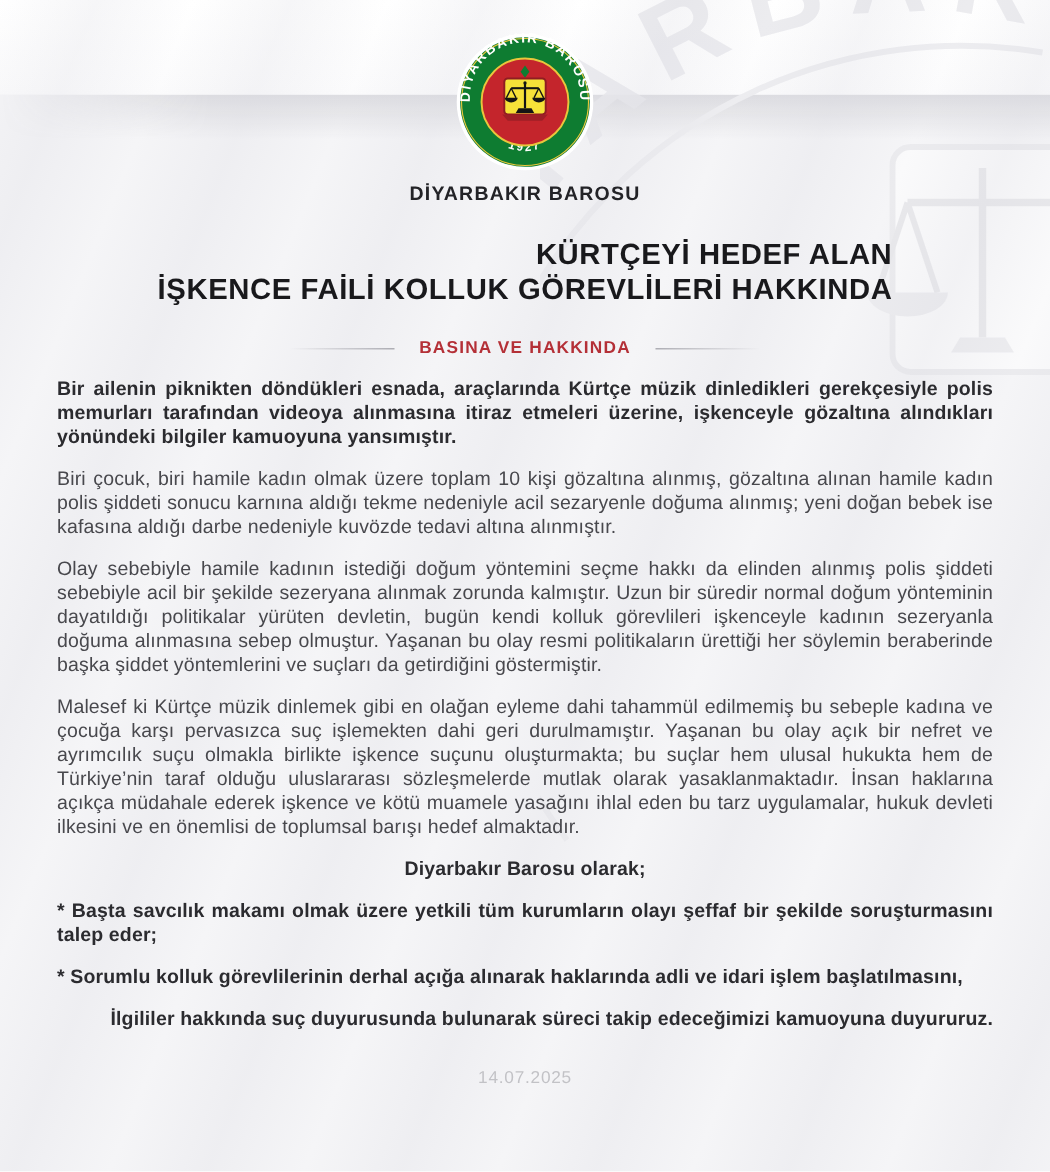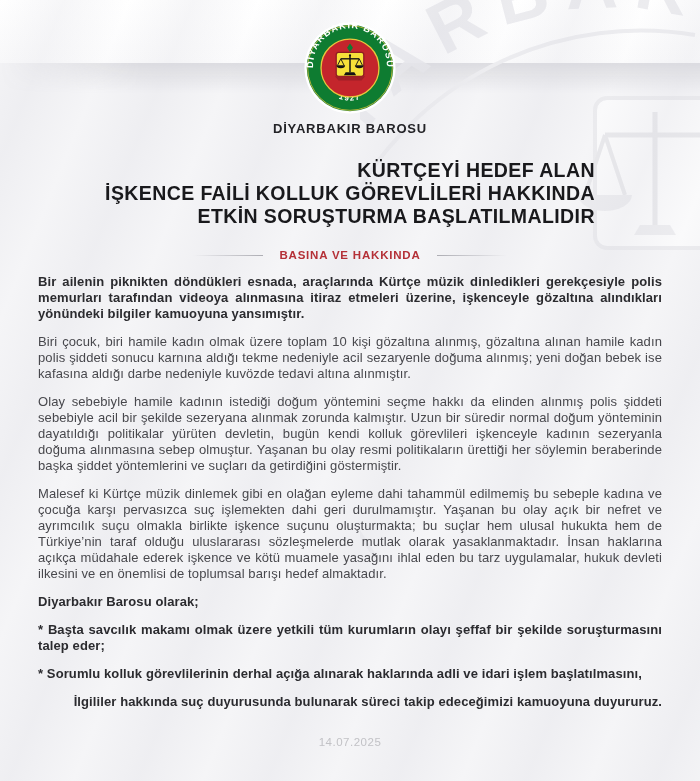--- a/index.html
+++ b/index.html
@@ -35,21 +35,21 @@
   .subtitle{font-size:11.5px;font-weight:700;letter-spacing:0.8px;color:#b43037;}
   .rule{width:70px;height:1px;background:linear-gradient(90deg,rgba(150,150,158,0),rgba(150,150,158,0.75));}
   .rule.right{background:linear-gradient(90deg,rgba(150,150,158,0.75),rgba(150,150,158,0));}
   .article{
     margin-top:13px;width:624px;text-align:justify;
     font-size:13px;line-height:16px;
   }
   .article p{margin:0 0 12px;}
   .p-bold{font-weight:700;color:#2b2b2f;letter-spacing:0.1px;}
   .p-reg{font-weight:400;color:#48484d;letter-spacing:0.1px;}
-  .p-lead{text-align:left;}
+  .p-lead{text-align:center;}
   .p-close{text-align:right;margin-top:2px;padding-left:24px;}
   .date{margin-top:14px;font-size:11.5px;font-weight:400;color:#c2c2c6;letter-spacing:0.5px;text-align:center;}
 </style>
 </head>
 <body>
 
 <div class="page">
 
   <div class="top-band"></div>
   <div class="seam-shadow"></div>
@@ -108,21 +108,20 @@
           <path d="M45.3 54.5 h9.4 l2 3.4 h-13.4 z" stroke="none"></path>
         </g>
       </svg>
     </div>
 
     <div class="org-name">DİYARBAKIR BAROSU</div>
 
     <h1 class="title">
       <span>KÜRTÇEYİ HEDEF ALAN</span><br>
       <span>İŞKENCE FAİLİ KOLLUK GÖREVLİLERİ HAKKINDA</span><br>
-      <span>ETKİN SORUŞTURMA BAŞLATILMALIDIR</span>
     </h1>
 
     <div class="subtitle-row">
       <span class="rule"></span>
       <span class="subtitle">BASINA VE HAKKINDA</span>
       <span class="rule right"></span>
     </div>
 
     <div class="article">
       <p class="p-bold">Bir ailenin piknikten döndükleri esnada, araçlarında Kürtçe müzik dinledikleri gerekçesiyle polis memurları tarafından videoya alınmasına itiraz etmeleri üzerine, işkenceyle gözaltına alındıkları yönündeki bilgiler kamuoyuna yansımıştır.</p>

